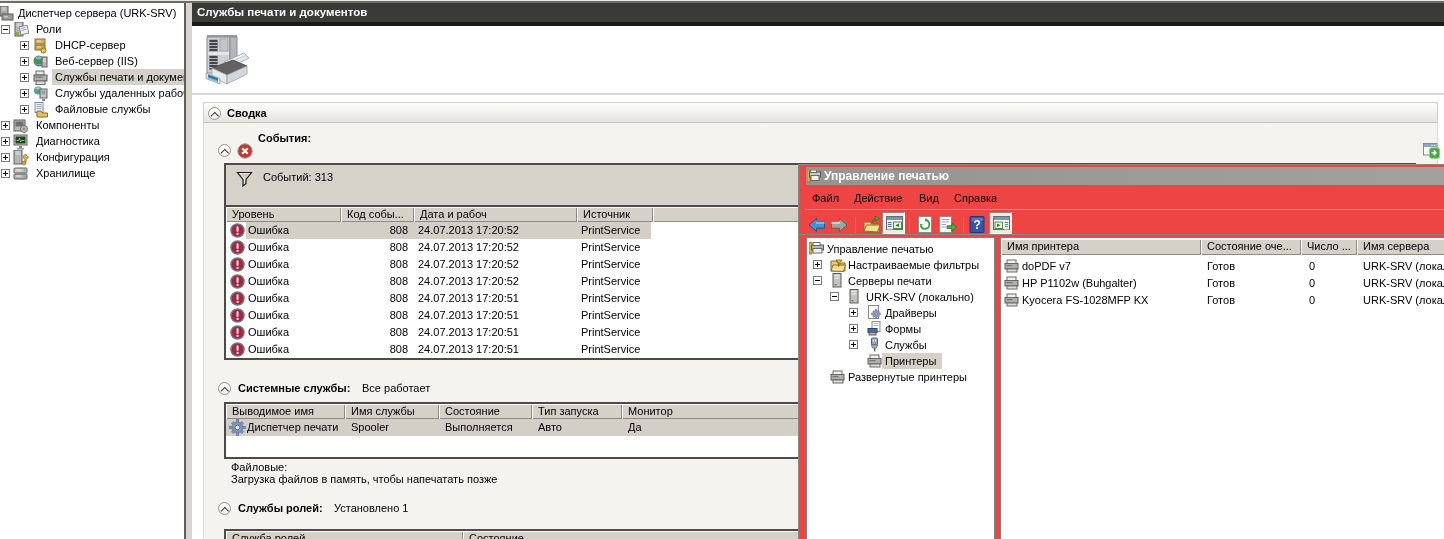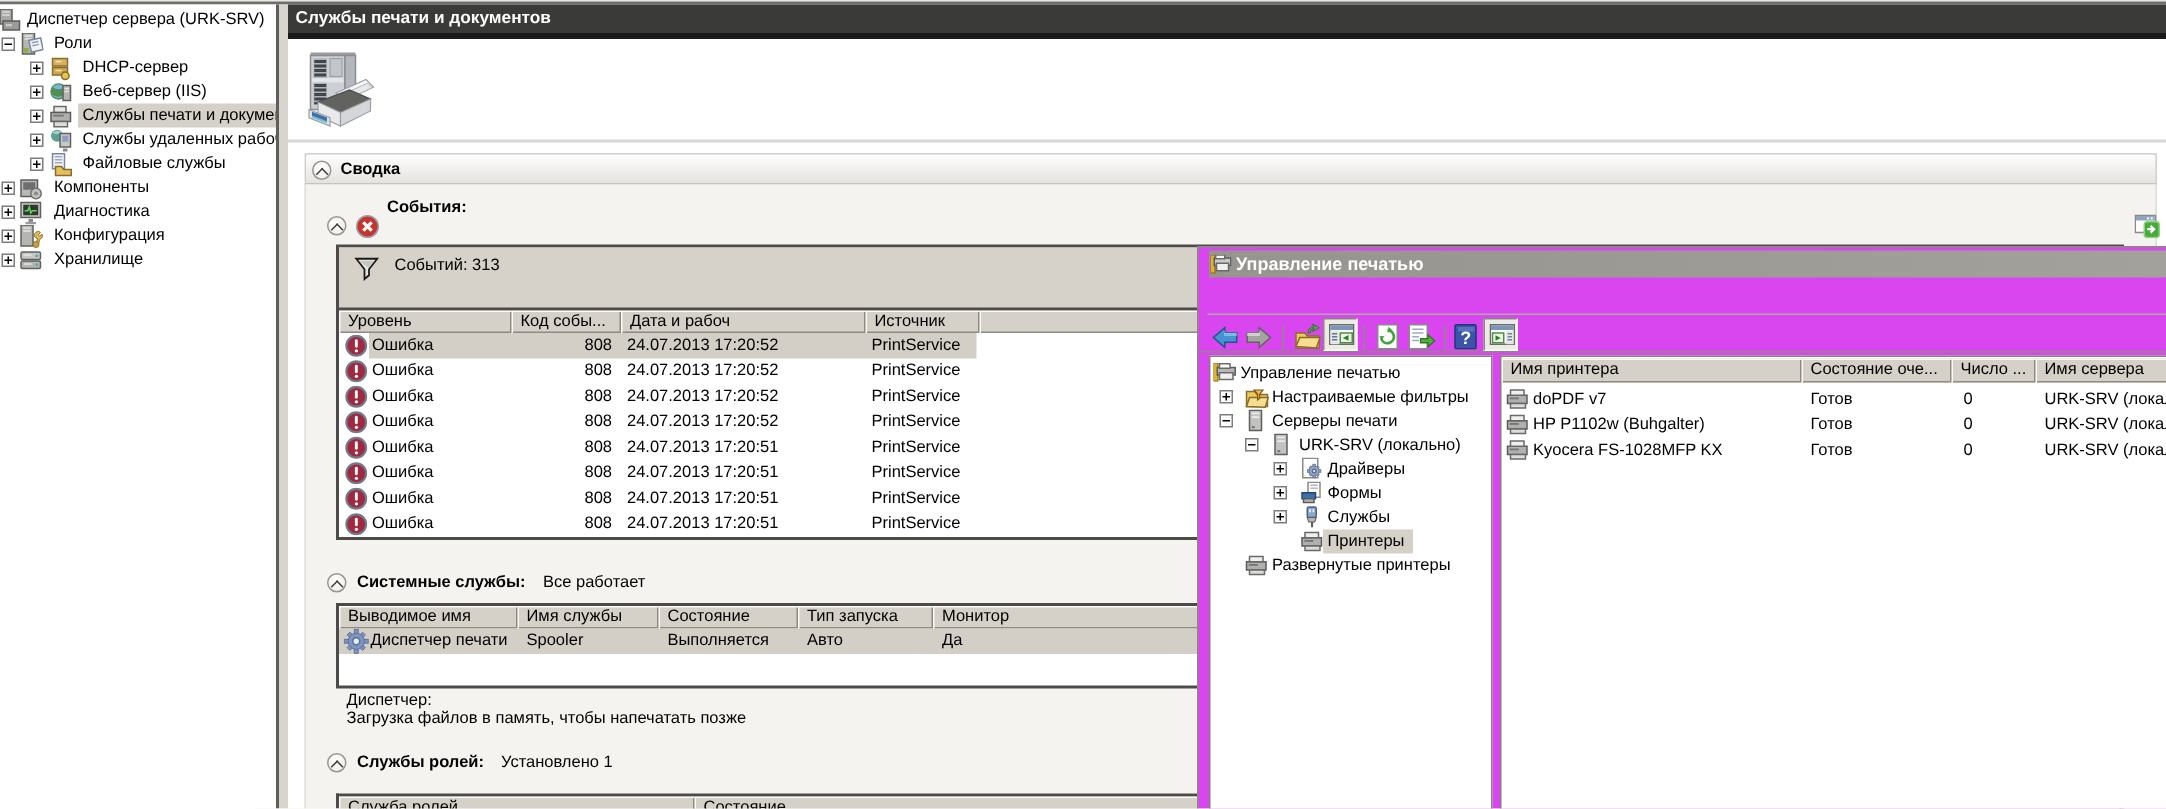--- a/index.html
+++ b/index.html
@@ -353,43 +353,49 @@
           <circle cx="8.5" cy="8.5" r="2.3" fill="#e8ecf4" stroke="#5a6f99"></circle>
         </svg>
       <div class="a nw" style="left:21px;top:2px;height:13px;line-height:13px">Диспетчер печати</div>
       <div class="a nw" style="left:125px;top:2px;height:13px;line-height:13px">Spooler</div>
       <div class="a nw" style="left:219px;top:2px;height:13px;line-height:13px">Выполняется</div>
       <div class="a nw" style="left:312px;top:2px;height:13px;line-height:13px">Авто</div>
       <div class="a nw" style="left:402px;top:2px;height:13px;line-height:13px">Да</div>
     </div>
   </div>
 
-  <div class="a nw" style="left:231px;top:461px;height:13px;line-height:13px">Диспетчер:</div>
+  <div class="a nw" style="left:231px;top:461px;height:13px;line-height:13px">Файловые:</div>
   <div class="a nw" style="left:231px;top:473px;height:13px;line-height:13px">Загрузка файлов в память, чтобы напечатать позже</div>
 
   <div class="circ" id="c-rs" style="left:218px;top:502px"></div>
   <div class="a nw" style="left:238px;top:502px;height:13px;line-height:13px"><span class="b">Службы ролей:</span></div>
   <div class="a nw" style="left:334px;top:502px;height:13px;line-height:13px">Установлено 1</div>
 
   <div class="a" id="rstable" style="left:224px;top:529px;width:1192px;height:10px;border:2px solid #4c4b48;border-bottom:none;background:#fff">
     <div class="hdrcell" style="left:0px;top:0;width:237px;height:15px">Служба ролей</div>
     <div class="hdrcell" style="left:237px;top:0;width:951px;height:15px">Состояние</div>
   </div>
 
-  <div class="a" id="fwin" style="left:798px;top:164px;width:646px;height:375px;background:#d946ef;border-left:1px solid #8b8880;border-top:1px solid #8b8880">
+  <div class="a" id="fwin" style="left:798px;top:164px;width:646px;height:375px;background:#ef4444;border-left:1px solid #8b8880;border-top:1px solid #8b8880">
 
     <div class="a" style="left:7px;top:2px;width:639px;height:18px;background:linear-gradient(90deg,#96948e,#a3a19b)"></div>
     <svg class="a" style="left:8px;top:5px" width="14" height="14">
         <rect x="0" y="0" width="3" height="12" fill="#e0b42c" stroke="#8a6d14" stroke-width="0.7"></rect>
         <rect x="2.5" y="2" width="11" height="5" fill="#c9c9c7" stroke="#5c5c5a"></rect>
         <rect x="4" y="5.5" width="8" height="5" fill="#efefed" stroke="#6a6a68"></rect>
         <rect x="3.5" y="0" width="6" height="2.5" fill="#fdfdfb" stroke="#6a6a68"></rect>
       </svg>
     <div class="a b nw" style="left:25px;top:5px;height:13px;line-height:13px;color:#fff;font-size:12px">Управление печатью</div>
 
+    <div class="a" style="left:4px;top:20px;width:640px;height:25px">
+      <span class="mitem" style="left:9px">Файл</span>
+      <span class="mitem" style="left:51px">Действие</span>
+      <span class="mitem" style="left:116px">Вид</span>
+      <span class="mitem" style="left:151px">Справка</span>
+    </div>
     <div class="a" style="left:6px;top:44px;width:640px;height:1px;background:#aeaba3"></div>
 
     <div class="a" style="left:4px;top:45px;width:640px;height:24px"></div>
     <div class="a" style="left:0;top:69px;width:646px;height:1px;background:#8b8880"></div>
     <svg class="a" style="left:9px;top:52px" width="18" height="16">
         <path d="M8.5 1.5 L8.5 4.8 H16.5 V11.2 H8.5 L8.5 14.5 L1 8 Z" fill="#4593d2" stroke="#1e5685" stroke-width="1"></path>
         <path d="M8.5 4.8 H16.5 V7 H8 L8 2.5 Z" fill="#7fb9e8" stroke="none"></path>
       </svg>
     <svg class="a" style="left:31px;top:52px" width="18" height="16">
         <path d="M9.5 1.5 L9.5 4.8 H1.5 V11.2 H9.5 L9.5 14.5 L17 8 Z" fill="#a3a3a1" stroke="#62625f" stroke-width="1"></path>

